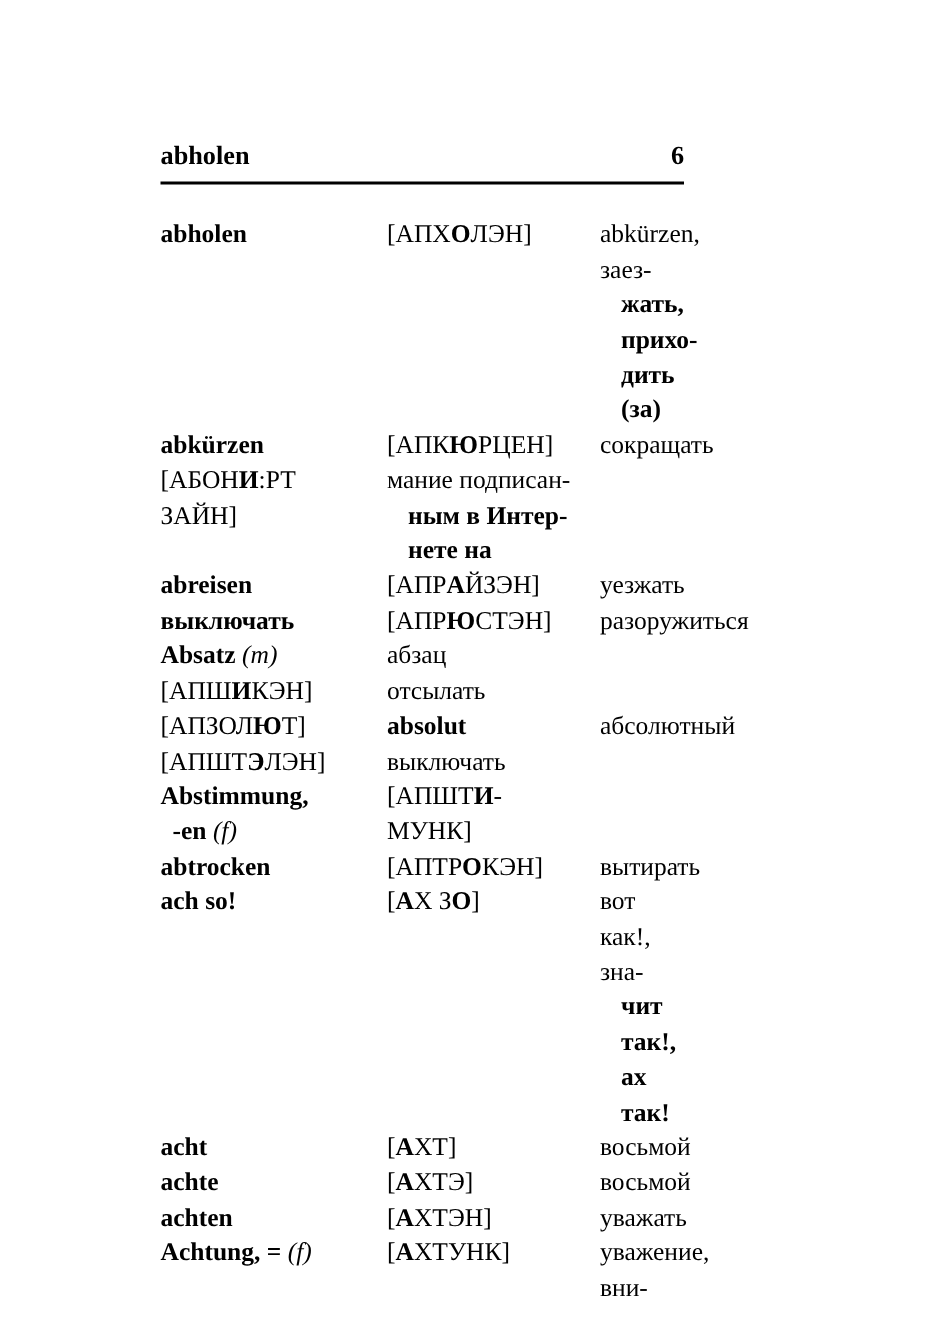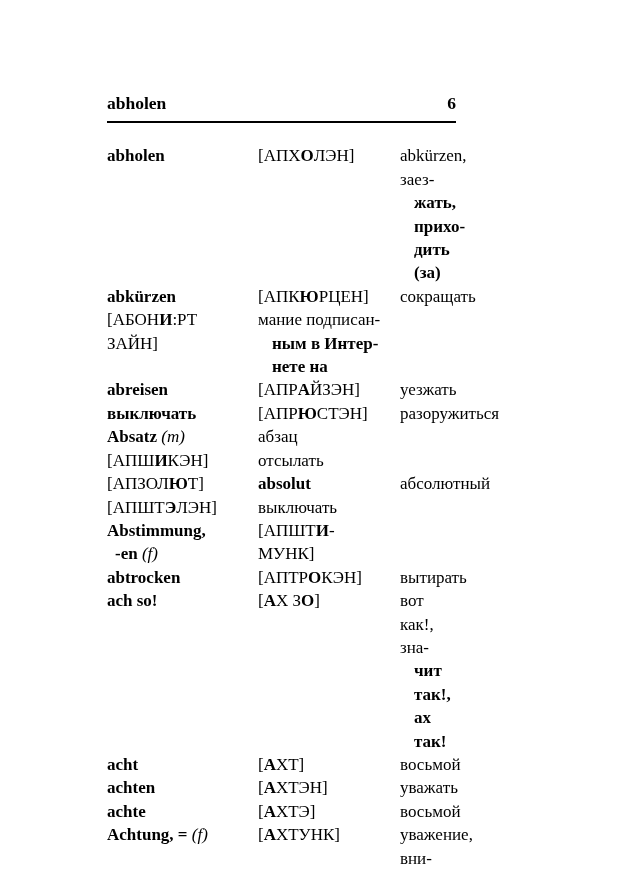--- a/index.html
+++ b/index.html
@@ -197,38 +197,38 @@
         </div>
         <div class="cell col-trans">
           <div class="line">[<b>А</b>ХТ]</div>
         </div>
         <div class="cell col-transl">
           <div class="line">восьмой</div>
         </div>
       </div>
       <div class="entry">
         <div class="cell col-word">
+          <div class="line">achte</div>
+        </div>
+        <div class="cell col-trans">
+          <div class="line">[<b>А</b>ХТЭ]</div>
+        </div>
+        <div class="cell col-transl">
+          <div class="line">восьмой</div>
+        </div>
+      </div>
+      <div class="entry">
+        <div class="cell col-word">
           <div class="line">achten</div>
         </div>
         <div class="cell col-trans">
           <div class="line">[<b>А</b>ХТЭН]</div>
         </div>
         <div class="cell col-transl">
           <div class="line">уважать</div>
-        </div>
-      </div>
-      <div class="entry">
-        <div class="cell col-word">
-          <div class="line">achte</div>
-        </div>
-        <div class="cell col-trans">
-          <div class="line">[<b>А</b>ХТЭ]</div>
-        </div>
-        <div class="cell col-transl">
-          <div class="line">восьмой</div>
         </div>
       </div>
       <div class="entry">
         <div class="cell col-word">
           <div class="line">Achtung, = <i class="gender">(f)</i></div>
         </div>
         <div class="cell col-trans">
           <div class="line">[<b>А</b>ХТУНК]</div>
         </div>
         <div class="cell col-transl">

